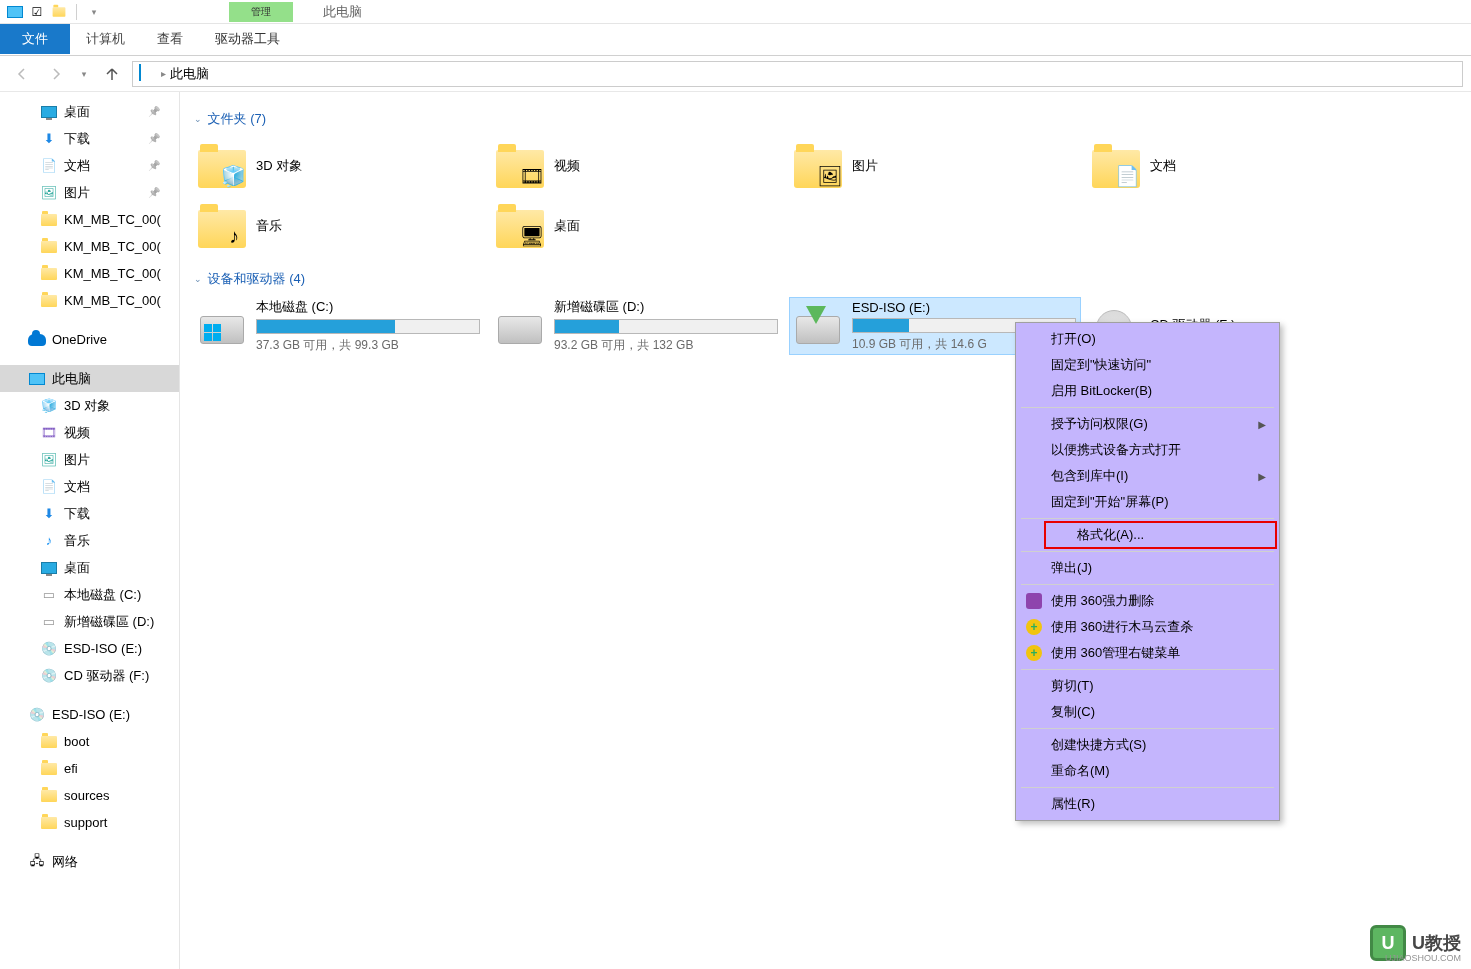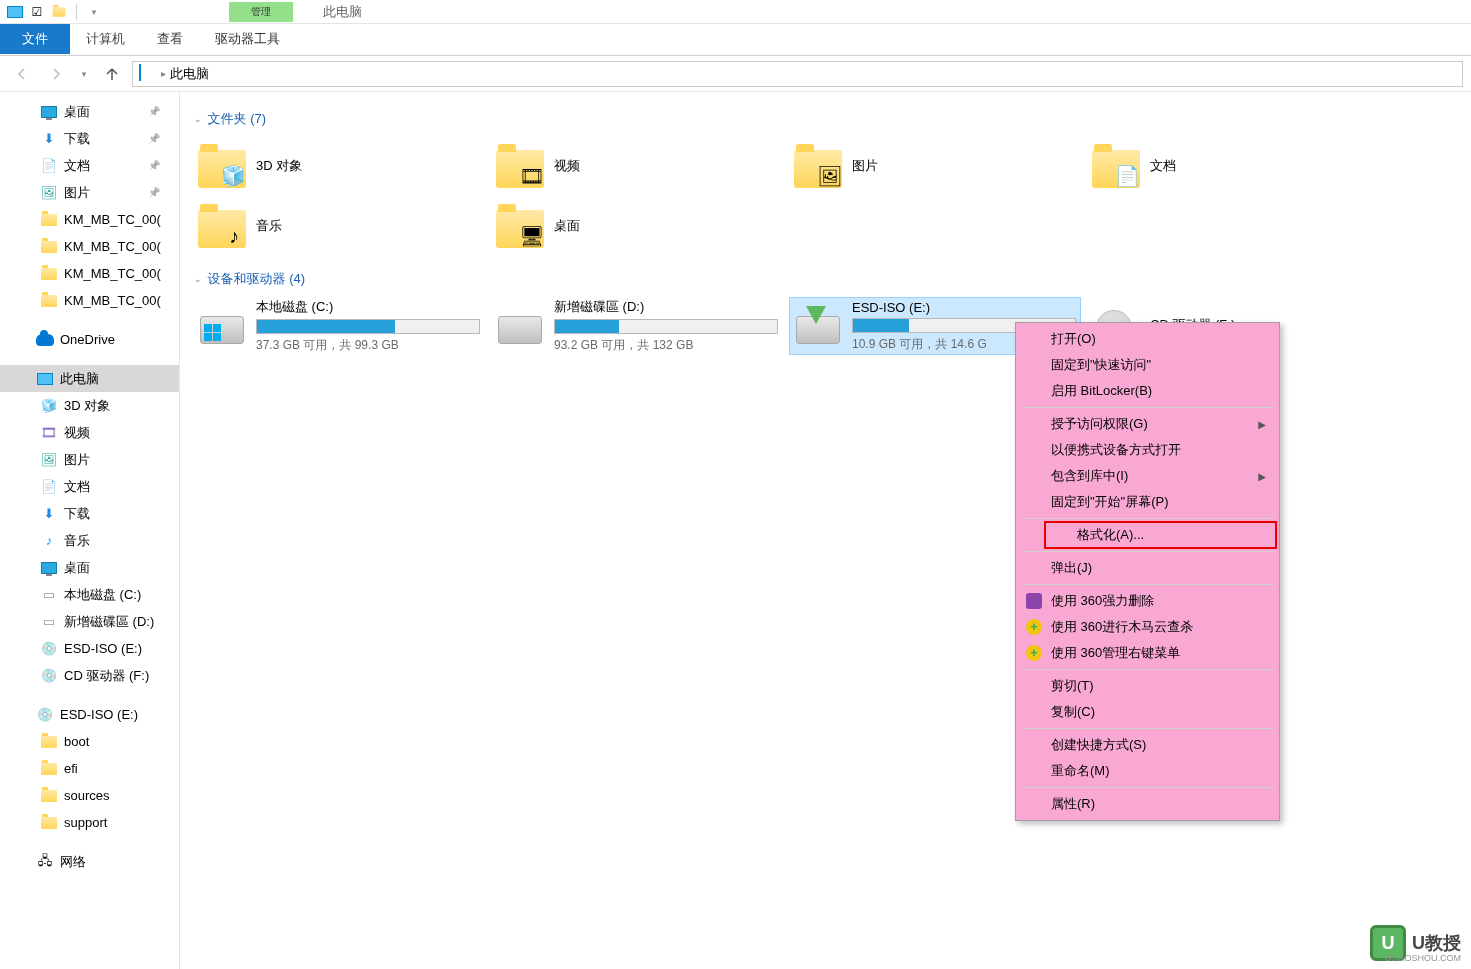--- a/index.html
+++ b/index.html
@@ -24,21 +24,21 @@
 .navbtn { width: 28px; height: 28px; display: flex; align-items: center; justify-content: center; color: #bbb; cursor: pointer; }
 .navbtn.enabled { color: #555; }
 .breadcrumb { flex: 1; height: 26px; border: 1px solid #ccc; display: flex; align-items: center; padding: 0 6px; gap: 4px; font-size: 13px; }
 .breadcrumb .bc-icon { width: 18px; height: 18px; }
 .breadcrumb .chev { color: #888; font-size: 10px; }
 
 
 .main { display: flex; height: calc(100% - 92px); }
 .sidebar { width: 180px; border-right: 1px solid #e5e5e5; overflow-y: auto; padding-top: 6px; position: relative; }
 .sidebar::-webkit-scrollbar { width: 16px; }
-.tree-item { display: flex; align-items: center; height: 27px; padding-left: 36px; gap: 6px; font-size: 13px; cursor: pointer; position: relative; }
+.tree-item { display: flex; align-items: center; height: 27px; padding-left: 28px; gap: 6px; font-size: 13px; cursor: pointer; position: relative; }
 .tree-item.pinned::after { content: "📌"; position: absolute; right: 18px; font-size: 10px; opacity: 0.5; filter: grayscale(1); }
 .tree-item.indent1 { padding-left: 40px; }
 .tree-item.selected { background: #d8d8d8; }
 .tree-item .ticon { width: 18px; height: 18px; flex-shrink: 0; display: flex; align-items: center; justify-content: center; }
 .tree-sep { height: 12px; }
 
 
 .content { flex: 1; padding: 10px 14px; overflow-y: auto; }
 .group-header { display: flex; align-items: center; gap: 6px; color: #1a5fb4; font-size: 13px; margin: 8px 0 10px; cursor: pointer; }
 .group-header .chev { font-size: 9px; color: #6b8fb5; }
@@ -54,21 +54,21 @@
 .drive-item { width: 290px; height: 56px; display: flex; align-items: center; gap: 10px; padding: 4px; cursor: pointer; }
 .drive-item.selected { background: #cce8ff; outline: 1px solid #99d1ff; }
 .drive-icon { width: 48px; height: 44px; position: relative; flex-shrink: 0; }
 .drive-body { flex: 1; }
 .drive-name { font-size: 13px; margin-bottom: 3px; }
 .drive-bar { height: 15px; border: 1px solid #b8b8b8; background: #f0f0f0; margin-bottom: 3px; position: relative; }
 .drive-fill { height: 100%; background: #25a0da; }
 .drive-info { font-size: 12px; color: #6a6a6a; }
 
 
-.context-menu { position: absolute; top: 322px; left: 1015px; width: 265px; background: #f9a8d4; border: 1px solid #a0a0a0; box-shadow: 3px 3px 6px rgba(0,0,0,0.25); padding: 3px; font-size: 13px; z-index: 100; }
+.context-menu { position: absolute; top: 322px; left: 1015px; width: 265px; background: #c4b5fd; border: 1px solid #a0a0a0; box-shadow: 3px 3px 6px rgba(0,0,0,0.25); padding: 3px; font-size: 13px; z-index: 100; }
 .cm-item { height: 26px; display: flex; align-items: center; padding: 0 28px 0 32px; cursor: pointer; position: relative; }
 .cm-item.highlighted { outline: 2px solid #e80000; outline-offset: -1px; margin-left: 26px; }
 .cm-item .arrow { position: absolute; right: 10px; font-size: 10px; color: #555; }
 .cm-item .cm-icon { position: absolute; left: 6px; width: 18px; height: 18px; display: flex; align-items: center; justify-content: center; font-size: 14px; }
 .cm-sep { height: 1px; background: #d0d0d0; margin: 3px 2px; }
 
 
 .watermark { position: absolute; bottom: 8px; right: 10px; display: flex; align-items: center; gap: 6px; opacity: 0.9; }
 .watermark .wbox { width: 36px; height: 36px; background: #4caf50; border-radius: 6px; display: flex; align-items: center; justify-content: center; color: #fff; font-weight: bold; font-size: 18px; border: 3px solid #2e7d32; }
 .watermark .wtext { font-size: 18px; font-weight: bold; color: #333; }

